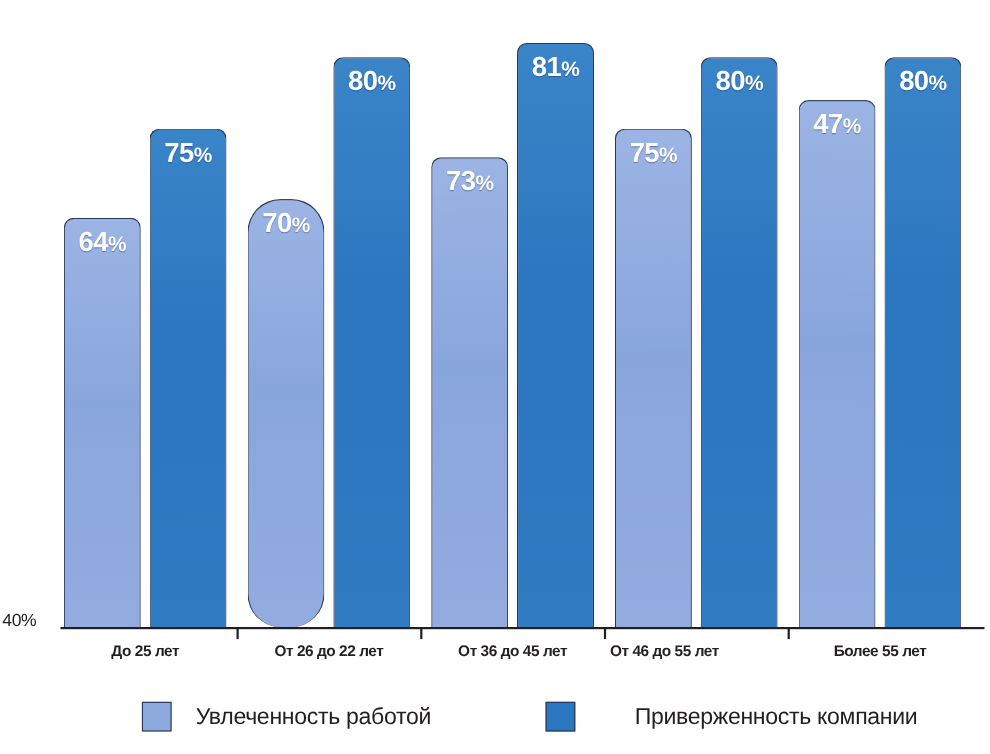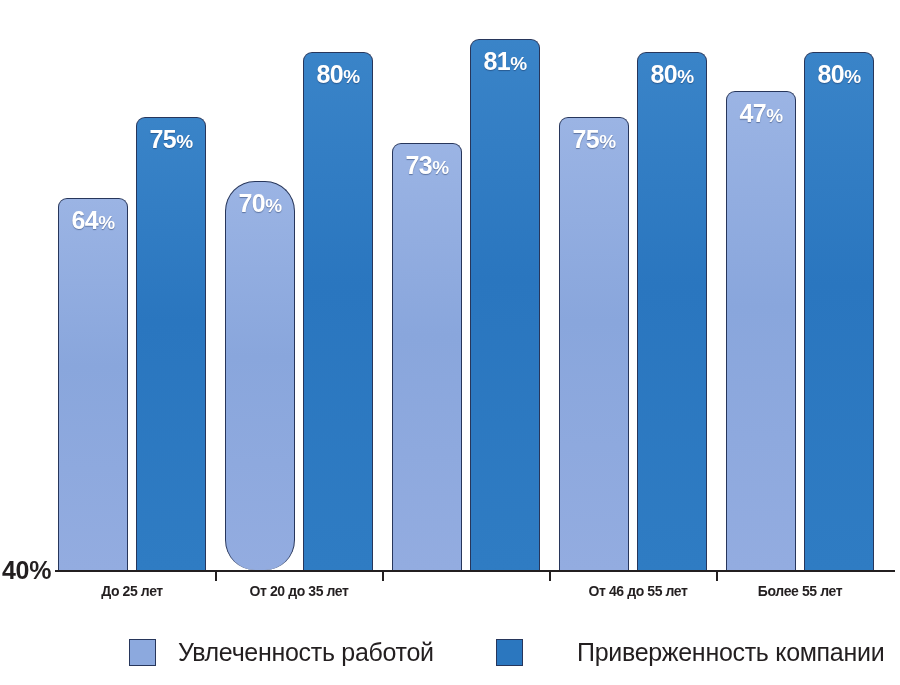--- a/index.html
+++ b/index.html
@@ -91,22 +91,22 @@
     width: 2px;
     height: 10px;
     background: #231f20;
   }
 
   #y-axis-label {
     position: absolute;
     left: 2px;
     top: 556px;
     font-family: "Liberation Sans Narrow", "Liberation Sans", sans-serif;
-    font-size: 25px;
-    font-weight: bold;
+    font-size: 16px;
+    font-weight: normal;
     color: #231f20;
     letter-spacing: -0.3px;
   }
 
   .cat-label {
     position: absolute;
     top: 583px;
     text-align: center;
     font-family: "Liberation Sans Narrow", "Liberation Sans", sans-serif;
     font-size: 14px;
@@ -134,21 +134,21 @@
     width: 27px;
     height: 27px;
     box-sizing: border-box;
     border: 1.5px solid #27365b;
   }
   .legend-swatch.light { background: #8ca9de; }
   .legend-swatch.dark  { background: #2b77bf; }
   .legend-text {
     margin-left: 22px;
     font-family: "Liberation Sans Narrow", "Liberation Sans", sans-serif;
-    font-size: 25px;
+    font-size: 21px;
     font-weight: normal;
     color: #231f20;
     letter-spacing: -0.3px;
     white-space: nowrap;
   }
   #legend-item-0 { left: 129px; }
   #legend-item-1 { left: 496px; gap: 32px; }
 </style>
 </head>
 <body>
@@ -228,19 +228,20 @@
       <span class="legend-text">Увлеченность работой</span>
     </div>
     <div class="legend-item" id="legend-item-1">
       <span class="legend-swatch dark"></span>
       <span class="legend-text">Приверженность компании</span>
     </div>
   </div>
 
 <div class="cat-label" style="left: 38px; width: 188px;">До 25 лет</div>
     <div class="tick" style="left: 215px;"></div>
-    <div class="cat-label" style="left: 205px; width: 188px;">От 20 до 35 лет</div>
+    <div class="cat-label" style="left: 205px; width: 188px;">От 26 до 22 лет</div>
     <div class="tick" style="left: 382px;"></div>
+    <div class="cat-label" style="left: 372px; width: 188px;">От 36 до 45 лет</div>
     <div class="tick" style="left: 549px;"></div>
-    <div class="cat-label" style="left: 544px; width: 188px;">От 46 до 55 лет</div>
+    <div class="cat-label" style="left: 510px; width: 188px;">От 46 до 55 лет</div>
     <div class="tick" style="left: 716px;"></div>
     <div class="cat-label" style="left: 706px; width: 188px;">Более 55 лет</div>
   </div>
 
 </body></html>

